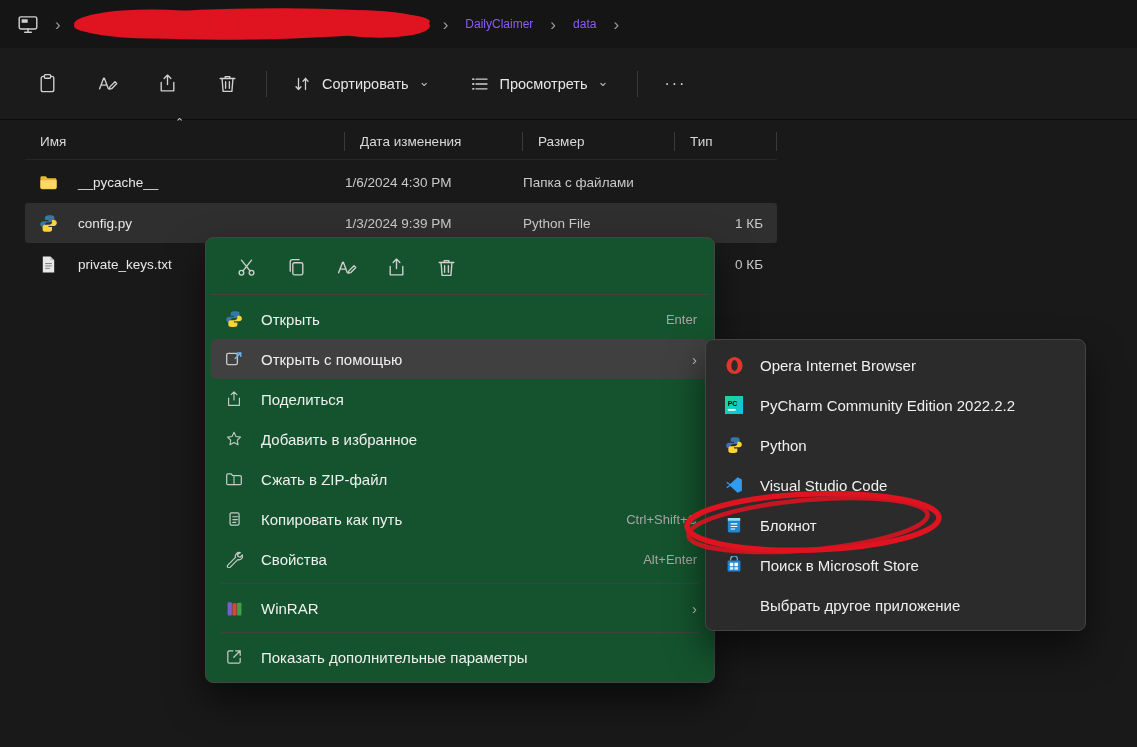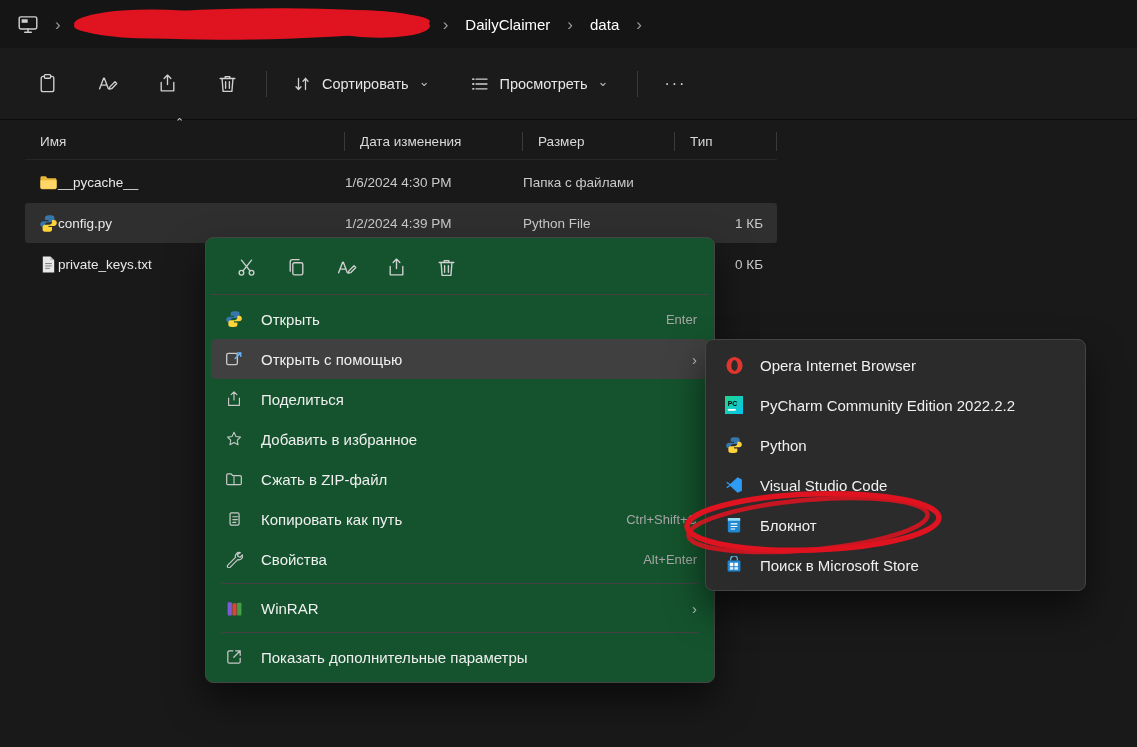--- a/index.html
+++ b/index.html
@@ -10,21 +10,21 @@
   }
   svg { display:block; }
 
   
   .crumb-bar {
     position:absolute; top:0; left:0; right:0; height:48px;
     background:#151515; display:flex; align-items:center; padding-left:12px;
   }
   .device-btn { width:32px; height:32px; display:flex; align-items:center; justify-content:center; border-radius:4px; }
   .crumb-sep { color:#9a9a9a; font-size:17px; margin:0 11px; line-height:1; user-select:none; }
-  .crumb { font-size:15px; color:#ffffff; padding:5px 6px; border-radius:4px; white-space:nowrap; }
+  .crumb { font-size:12px; color:#8b5cf6; padding:5px 6px; border-radius:4px; white-space:nowrap; }
   .crumb-redaction { width:360px; height:34px; position:relative; flex:0 0 auto; }
 
   
   .toolbar {
     position:absolute; top:48px; left:0; right:0; height:72px;
     background:#1b1b1b; border-bottom:1px solid #0d0d0d;
     display:flex; align-items:center; padding-left:24px;
   }
   .tool-btn { width:46px; height:42px; display:flex; align-items:center; justify-content:center; border-radius:5px; margin-right:14px; }
   .tool-divider { width:1px; height:26px; background:#3a3a3a; margin:0 12px 0 2px; }
@@ -40,21 +40,21 @@
   }
   .hcell { position:relative; padding-left:15px; height:100%; display:flex; align-items:center; }
   .hcell::after { content:""; position:absolute; right:0; top:8px; bottom:8px; width:1px; background:#3a3a3a; }
   .sort-caret { position:absolute; top:-8px; left:150px; font-size:11px; color:#cccccc; }
   .file-row {
     position:absolute; left:25px; width:752px; height:40px;
     display:grid; grid-template-columns:320px 178px 152px 102px; align-items:center;
     font-size:13.5px; color:#e8e8e8; border-radius:3px;
   }
   .file-row.selected { background:#2f2f2f; }
-  .cell-name { display:flex; align-items:center; gap:0; padding-left:14px; overflow:hidden; white-space:nowrap; }
+  .cell-name { display:flex; align-items:center; gap:20px; padding-left:14px; overflow:hidden; white-space:nowrap; }
   .cell-dim { color:#c9c9c9; }
   .cell-size { color:#c9c9c9; text-align:right; padding-right:14px; }
   .ficon { width:19px; height:19px; flex:0 0 auto; }
 
   
   .context-menu {
     position:absolute; left:205px; top:237px; width:510px;
     background:#14532d; border:1px solid #444444; border-radius:8px;
     box-shadow:0 18px 36px rgba(0,0,0,0.55); padding:5px; z-index:5;
   }
@@ -184,21 +184,21 @@
   </div>
 
   <div class="file-row selected" style="top:203px;">
     <div class="cell-name">
       <svg class="ficon" viewBox="0 0 16 16">
         <path d="M8 1C6 1 5 1.8 5 3v2h3v1H3.5C2 6 1 7.3 1 8.5 1 10 2 11 3.5 11H5V9.5C5 8 6 7 7.5 7H11c1.1 0 2-.8 2-2V3c0-1.2-1-2-3-2z" fill="#3776ab"></path>
         <path d="M8 15c2 0 3-.8 3-2v-2H8v-1h4.5c1.5 0 2.5-1.3 2.5-2.5C15 6 14 5 12.5 5H11v1.5C11 8 10 9 8.5 9H5c-1.1 0-2 .8-2 2v2c0 1.2 1 2 3 2z" fill="#ffd43b"></path>
       </svg>
       <span>config.py</span>
     </div>
-    <div class="cell-dim">1/2/2024 4:39 PM</div>
+    <div class="cell-dim">1/3/2024 9:39 PM</div>
     <div class="cell-dim">Python File</div>
     <div class="cell-size">1 КБ</div>
   </div>
 
   <div class="file-row" style="top:244px;">
     <div class="cell-name">
       <svg class="ficon" viewBox="0 0 20 20">
         <path d="M4 1.5h8l4 4v13H4z" fill="#e8e8e8"></path>
         <path d="M12 1.5l4 4h-4z" fill="#bdbdbd"></path>
         <path d="M6.5 9h7M6.5 11.5h7M6.5 14h5" stroke="#7a7a7a" stroke-width="1"></path>
@@ -404,20 +404,24 @@
         <path d="M5 4V3a3 3 0 016 0v1" fill="none" stroke="#59b9f2" stroke-width="1.1"></path>
         <rect x="2.3" y="4" width="11.4" height="9.8" rx="1" fill="#1f87d4"></rect>
         <rect x="4.3" y="6" width="3.1" height="3.1" fill="#ffffff"></rect>
         <rect x="8.4" y="6" width="3.1" height="3.1" fill="#ffffff"></rect>
         <rect x="4.3" y="9.9" width="3.1" height="2.3" fill="#ffffff" opacity="0.85"></rect>
         <rect x="8.4" y="9.9" width="3.1" height="2.3" fill="#ffffff" opacity="0.85"></rect>
       </svg>
         </span>
       <span class="cm-lbl">Поиск в Microsoft Store</span>
     </div>
+    <div class="sm-item">
+      <span class="sm-ic"></span>
+      <span class="cm-lbl">Выбрать другое приложение</span>
+    </div>
   </div>
 
   <svg class="annotations" width="1137" height="747" viewBox="0 0 1137 747">
     <ellipse cx="813" cy="522" rx="126" ry="28" fill="none" stroke="#e01320" stroke-width="5.5" stroke-linecap="round" transform="rotate(-2 813 522)"></ellipse>
     <ellipse cx="808" cy="525" rx="120" ry="25" fill="none" stroke="#e01320" stroke-width="4.5" opacity="0.85" stroke-linecap="round" transform="rotate(-5 808 525)"></ellipse>
   </svg>
 
 </div>
 
 </body></html>

